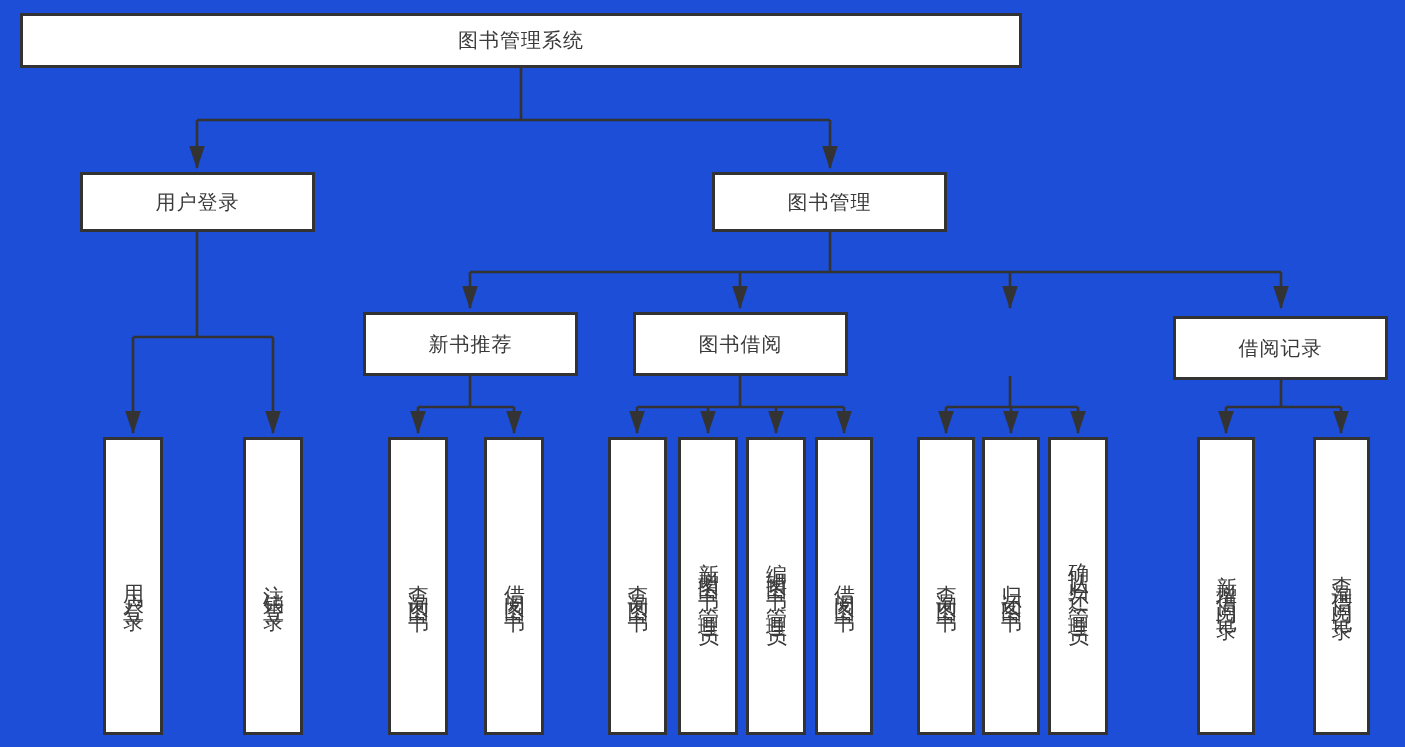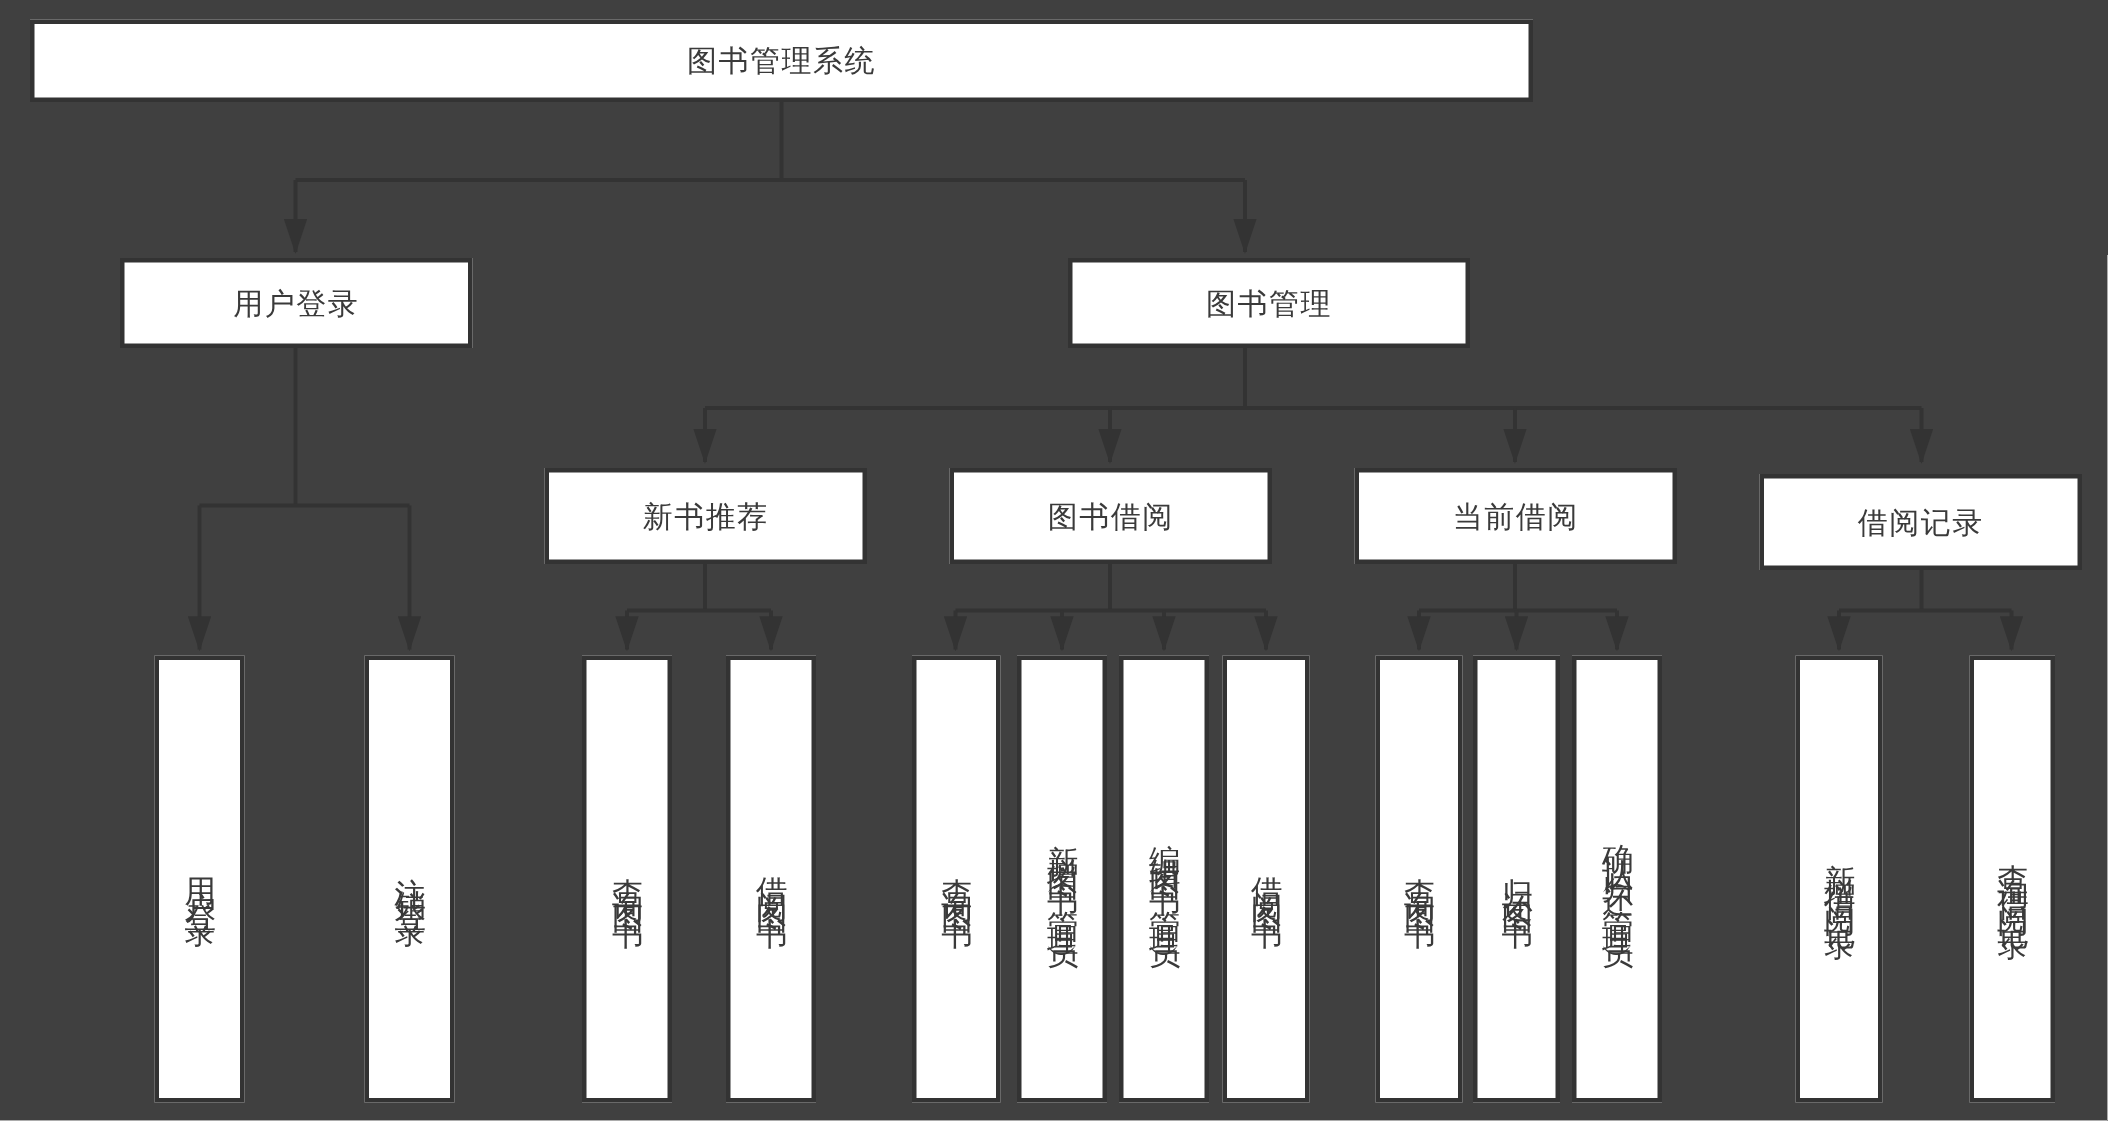--- a/index.html
+++ b/index.html
@@ -5,21 +5,21 @@
   html, body {
     margin: 0;
     padding: 0;
     background: #ffffff;
     font-family: "DejaVu Sans", "Liberation Sans", sans-serif;
   }
   #canvas {
     position: relative;
     width: 1405px;
     height: 747px;
-    background: #404040;
+    background: #1d4ed8;
     overflow: hidden;
   }
   #connectors {
     position: absolute;
     left: 0; top: 0;
     width: 1405px; height: 747px;
     pointer-events: none;
   }
   .box {
     position: absolute;
@@ -38,21 +38,21 @@
     writing-mode: vertical-rl;
     text-orientation: mixed;
     font-size: 21px;
     letter-spacing: 9px;
     line-height: 1;
   }
   
   .n-root   { left: 20px;  top: 13px;  width: 1002px; height: 55px; }
   
   .n-login  { left: 80px;  top: 172px; width: 235px;  height: 60px; }
-  .n-mgmt   { left: 712px; top: 172px; width: 268px;  height: 60px; }
+  .n-mgmt   { left: 712px; top: 172px; width: 235px;  height: 60px; }
   
   .n-sec0 { left: 363px;  top: 312px; width: 215px; height: 64px; }
   .n-sec1 { left: 633px;  top: 312px; width: 215px; height: 64px; }
   .n-sec2 { left: 903px;  top: 312px; width: 215px; height: 64px; }
   .n-sec3 { left: 1173px; top: 316px; width: 215px; height: 64px; }
   
   .lf { top: 437px; height: 298px; width: 60px; }
   .lf-a0 { left: 103px; }
   .lf-a1 { left: 243px; }
   .lf-b0 { left: 388px; }
@@ -132,21 +132,20 @@
     </g>
   </svg>
 
   <div class="box n-root">图书管理系统</div>
 
   <div class="box n-login">用户登录</div>
   <div class="box n-mgmt">图书管理</div>
 
   <div class="box n-sec0">新书推荐</div>
   <div class="box n-sec1">图书借阅</div>
-  <div class="box n-sec2">当前借阅</div>
   <div class="box n-sec3">借阅记录</div>
 
   <div class="box vbox lf lf-a0">用户登录</div>
   <div class="box vbox lf lf-a1">注销登录</div>
 
   <div class="box vbox lf lf-b0">查询图书</div>
   <div class="box vbox lf lf-b1">借阅图书</div>
 
   <div class="box vbox lf lf-c0">查询图书</div>
   <div class="box vbox lf lf-c1">新增图书（管理员）</div>

